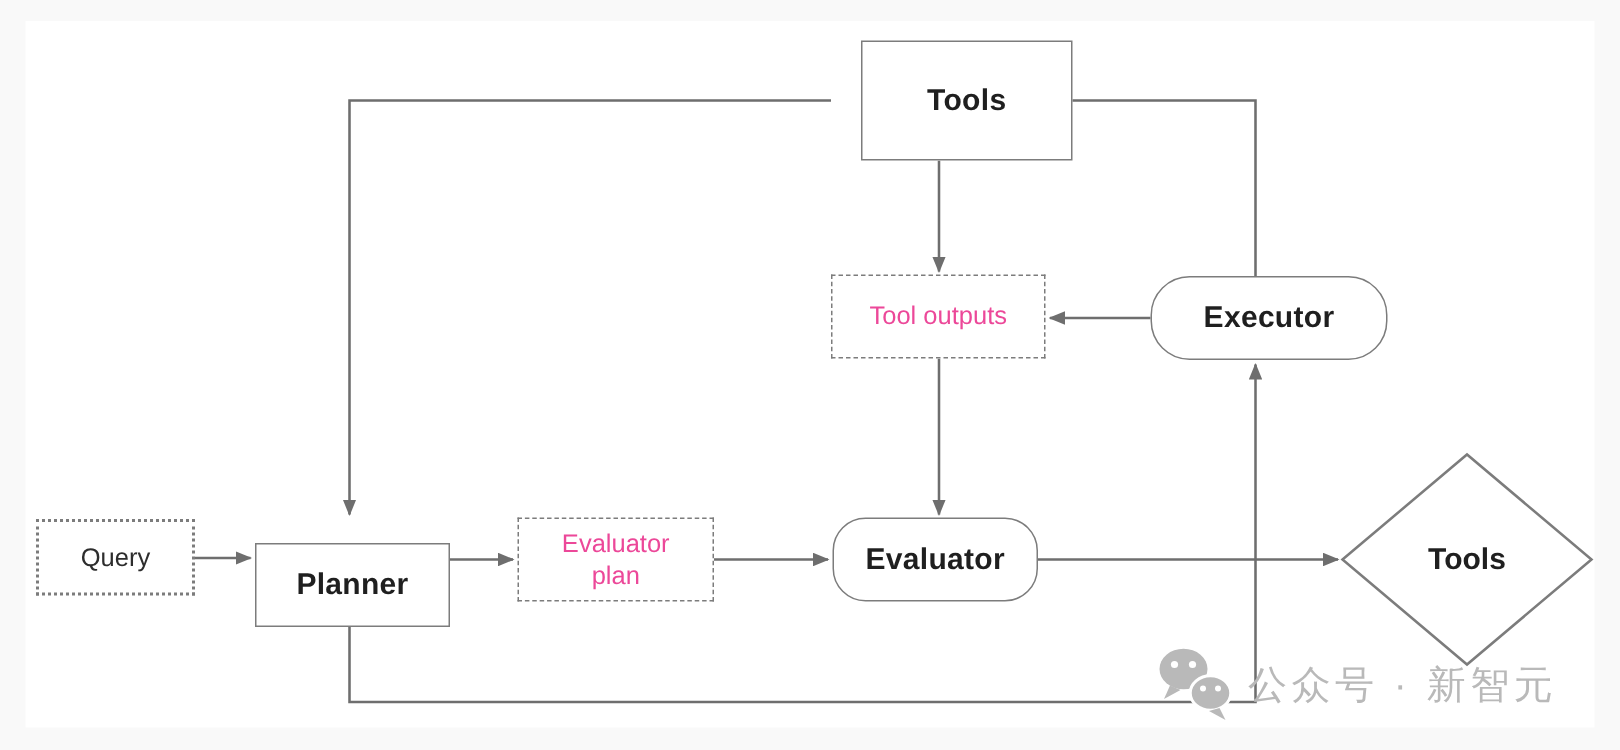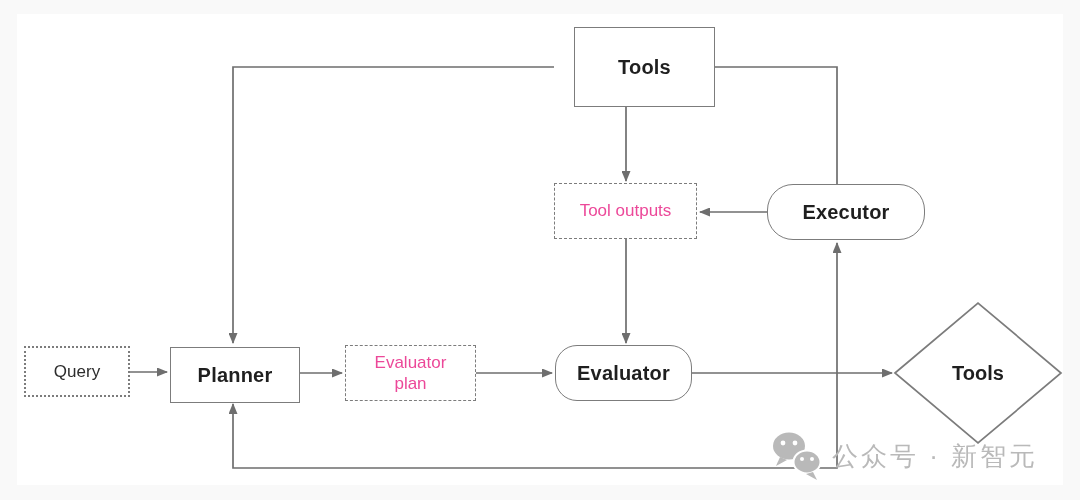--- a/index.html
+++ b/index.html
@@ -37,21 +37,21 @@
     line-height: 1.25;
   }
   .node.solid { font-weight: bold; font-size: 20px; letter-spacing: .2px; }
   .node.dashed { border-style: dashed; font-size: 17px; color: #ec4899; }
   .node.dotted { border-style: dotted; border-width: 2px; font-size: 17px; color: #2d2d2d; }
 
   .node-tools         { left: 554px; top: 27px;  width: 141px; height: 80px; margin-left: 20px; }
   .node-tool-outputs  { left: 554px; top: 183px; width: 143px; height: 56px; }
   .node-executor      { left: 767px; top: 184px; width: 158px; height: 56px; border-radius: 26px; }
   .node-query         { left: 24px;  top: 346px; width: 106px; height: 51px; }
-  .node-planner       { left: 170px; top: 347px; width: 130px; height: 56px; }
+  .node-planner       { left: 170px; top: 362px; width: 130px; height: 56px; }
   .node-generated-plan{ left: 345px; top: 345px; width: 131px; height: 56px; padding: 0 24px; }
   .node-evaluator     { left: 555px; top: 345px; width: 137px; height: 56px; border-radius: 22px; }
 
   .finish-label {
     position: absolute; left: 895px; top: 303px; width: 166px; height: 140px;
     display: flex; align-items: center; justify-content: center;
     font-weight: bold; font-size: 20px; color: var(--c-text);
   }
 
   .watermark {

